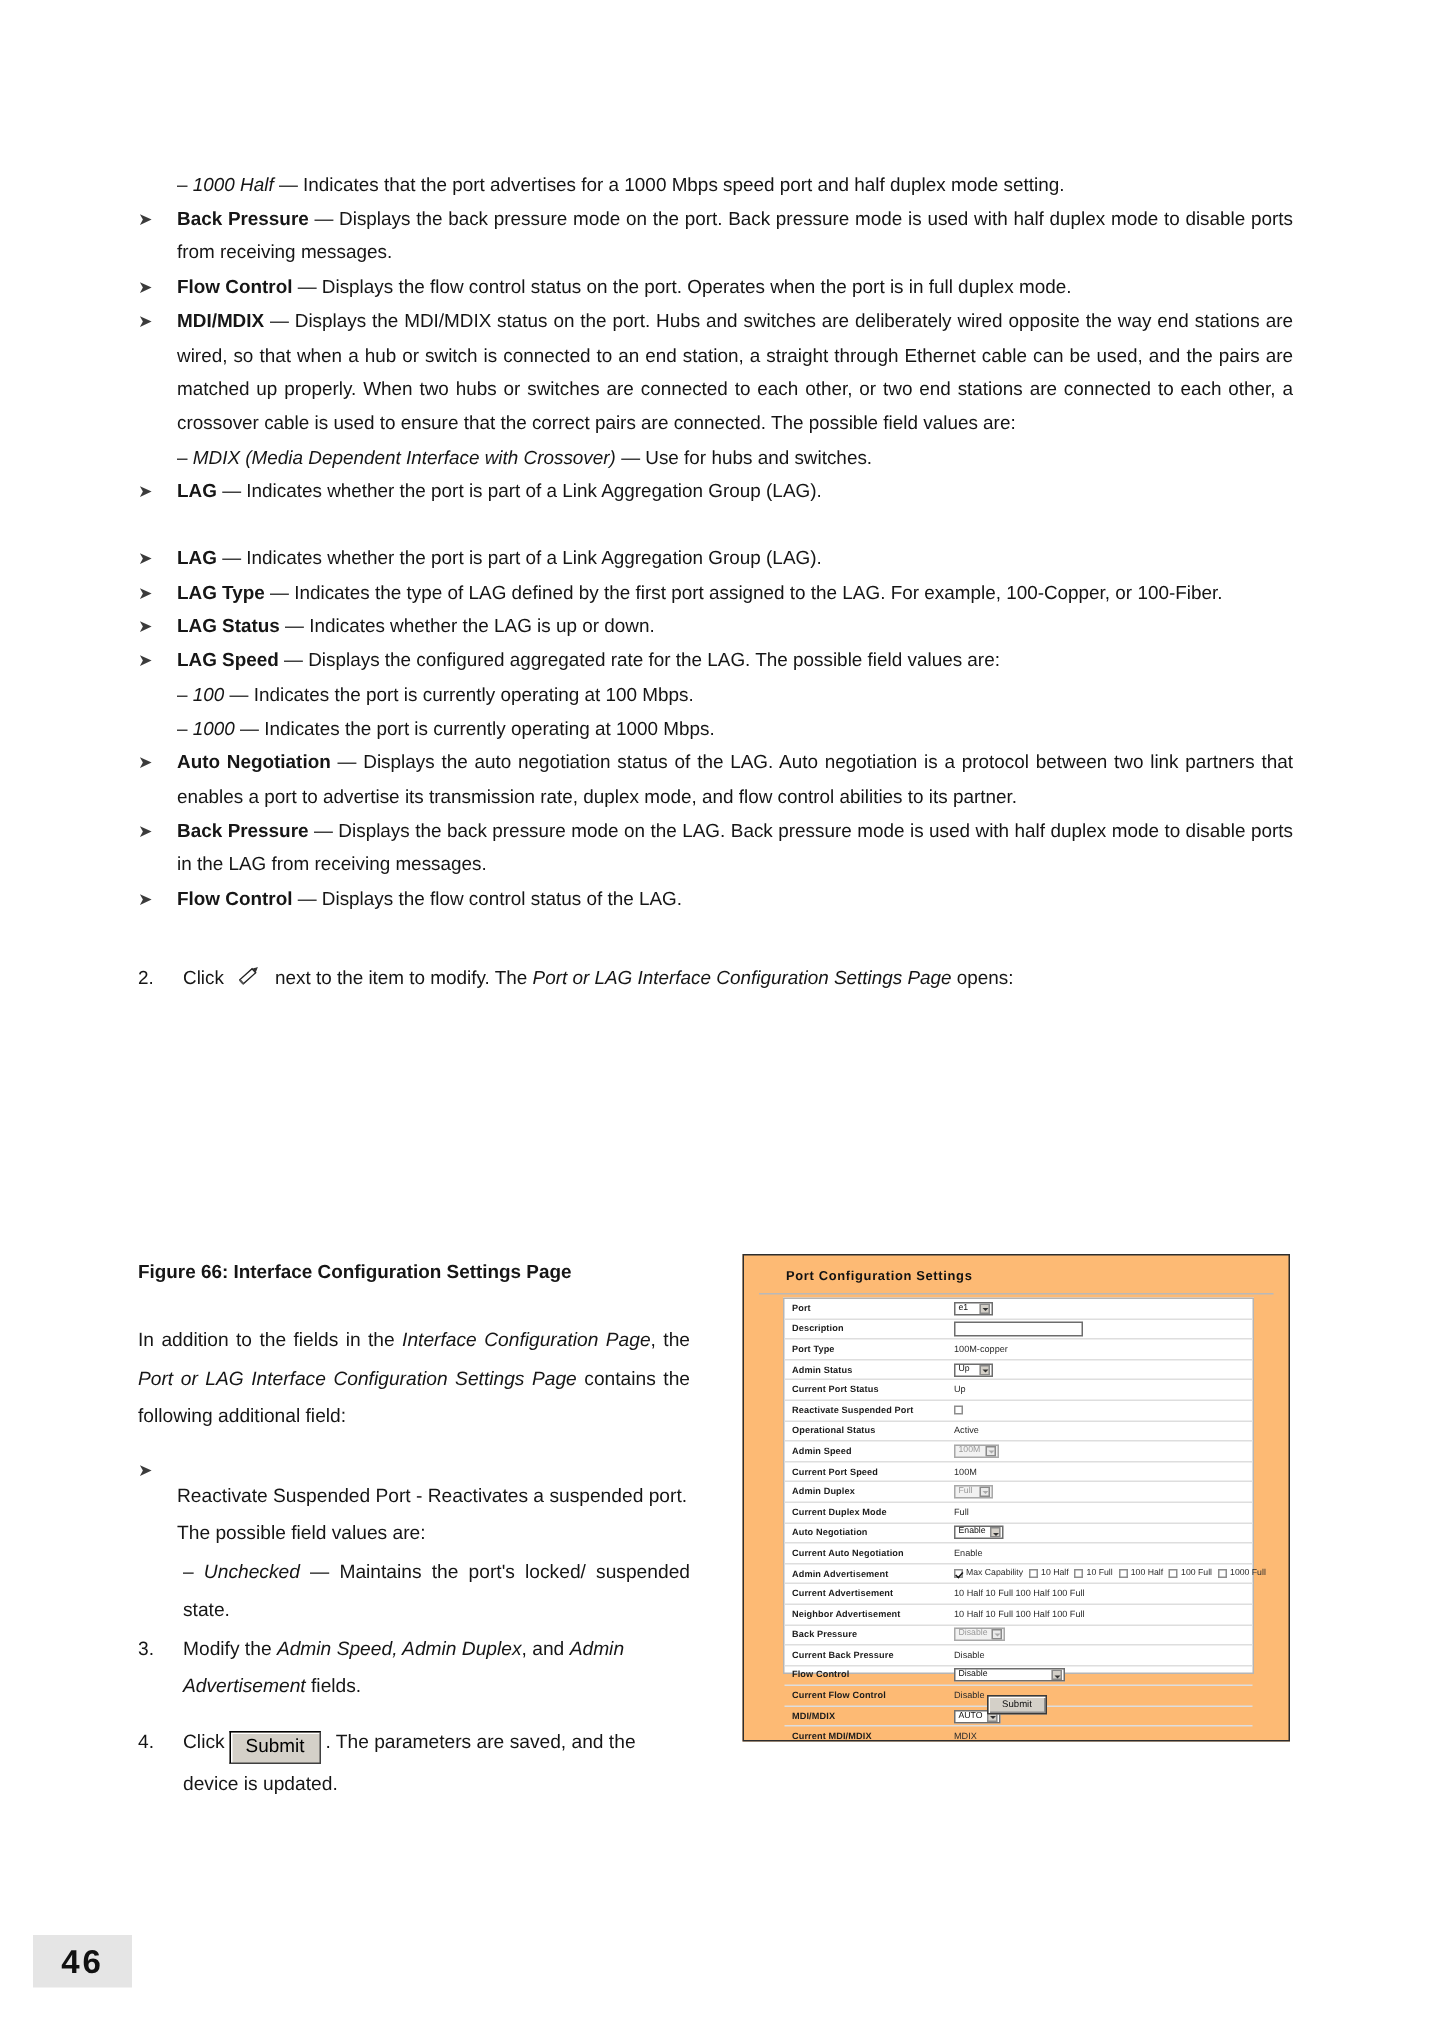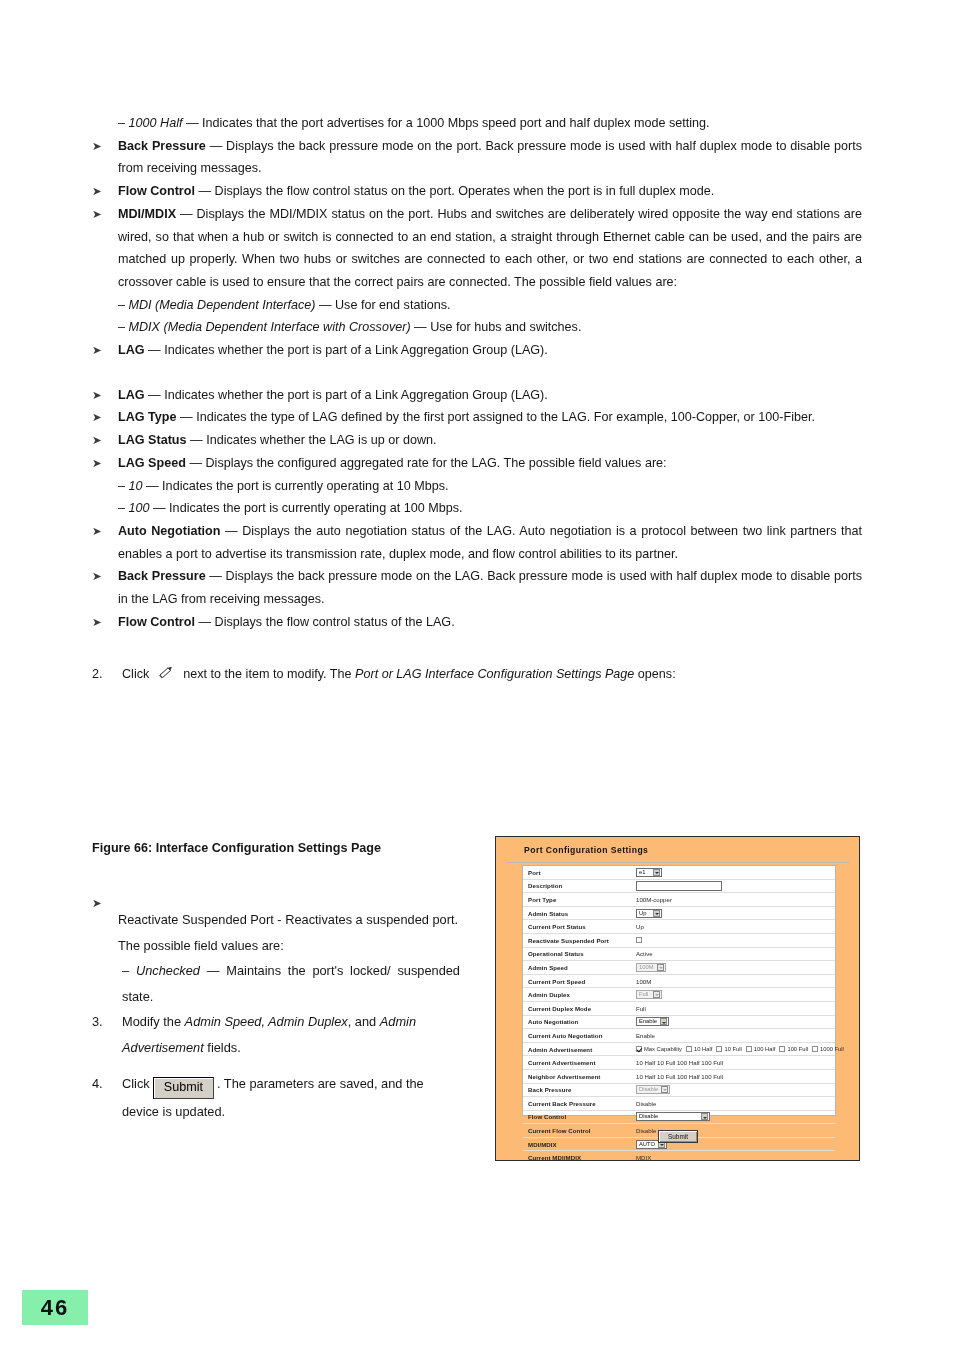--- a/index.html
+++ b/index.html
@@ -313,21 +313,21 @@
     color: #111;
   }
 
   
   .page-number-box {
     position: absolute;
     left: 22px;
     top: 1290px;
     width: 66px;
     height: 35px;
-    background: #86efac;
+    background: #e5e5e5;
     display: flex;
     align-items: center;
     justify-content: center;
   }
   .page-number {
     font-size: 22px;
     font-weight: bold;
     letter-spacing: 2px;
     color: #111;
   }
@@ -349,21 +349,20 @@
     <div class="bullet">
       <span class="bullet-mark">➤</span>
       <span class="bullet-text nojustify"><b>Flow Control</b><span> — Displays the flow control status on the port. Operates when the port is in full duplex mode.</span></span>
     </div>
 
     <div class="bullet">
       <span class="bullet-mark">➤</span>
       <span class="bullet-text"><b>MDI/MDIX</b><span> — Displays the MDI/MDIX status on the port. Hubs and switches are deliberately wired opposite the way end stations are wired, so that when a hub or switch is connected to an end station, a straight through Ethernet cable can be used, and the pairs are matched up properly. When two hubs or switches are connected to each other, or two end stations are connected to each other, a crossover cable is used to ensure that the correct pairs are connected. The possible field values are:</span></span>
     </div>
 
-    <p class="subitem"><span class="dash">– </span><i>MDI (Media Dependent Interface)</i><span> — Use for end stations.</span></p>
     <p class="subitem"><span class="dash">– </span><i>MDIX (Media Dependent Interface with Crossover)</i><span> — Use for hubs and switches.</span></p>
 
     <div class="bullet">
       <span class="bullet-mark">➤</span>
       <span class="bullet-text nojustify"><b>LAG</b><span> — Indicates whether the port is part of a Link Aggregation Group (LAG).</span></span>
     </div>
 
     <div class="spacer-md"></div>
 
 
@@ -377,22 +376,22 @@
     </div>
     <div class="bullet">
       <span class="bullet-mark">➤</span>
       <span class="bullet-text nojustify"><b>LAG Status</b><span> — Indicates whether the LAG is up or down.</span></span>
     </div>
     <div class="bullet">
       <span class="bullet-mark">➤</span>
       <span class="bullet-text nojustify"><b>LAG Speed</b><span> — Displays the configured aggregated rate for the LAG. The possible field values are:</span></span>
     </div>
 
-    <p class="subitem"><span class="dash">– </span><i>10</i><span> — Indicates the port is currently operating at 10 Mbps.</span></p>
     <p class="subitem"><span class="dash">– </span><i>100</i><span> — Indicates the port is currently operating at 100 Mbps.</span></p>
+    <p class="subitem"><span class="dash">– </span><i>1000</i><span> — Indicates the port is currently operating at 1000 Mbps.</span></p>
 
     <div class="bullet">
       <span class="bullet-mark">➤</span>
       <span class="bullet-text"><b>Auto Negotiation</b><span> — Displays the auto negotiation status of the LAG. Auto negotiation is a protocol between two link partners that enables a port to advertise its transmission rate, duplex mode, and flow control abilities to its partner.</span></span>
     </div>
     <div class="bullet">
       <span class="bullet-mark">➤</span>
       <span class="bullet-text"><b>Back Pressure</b><span> — Displays the back pressure mode on the LAG. Back pressure mode is used with half duplex mode to disable ports in the LAG from receiving messages.</span></span>
     </div>
     <div class="bullet">
@@ -413,20 +412,21 @@
             </svg></span><span>next to the item to modify. The </span><i>Port or LAG Interface Configuration Settings Page</i><span> opens:</span></span>
     </div>
 
   </div>
 
   <div class="lower">
 
     <div class="fig-caption">Figure 66: Interface Configuration Settings Page</div>
 
     <div class="left-col">
+      <p><span>In addition to the fields in the </span><i>Interface Configuration Page</i><span>, the </span><i>Port or LAG Interface Configuration Settings Page</i><span> contains the following additional field:</span></p>
 
       <div class="spacer-sm"></div>
 
       <div class="bullet">
         <span class="bullet-mark">➤</span>
         <span class="bullet-text nojustify">Reactivate Suspended Port - Reactivates a suspended port. The possible field values are:</span>
       </div>
 
       <p class="subitem"><span class="dash">– </span><i>Unchecked</i><span> — Maintains the port's locked/ suspended state.</span></p>
 

